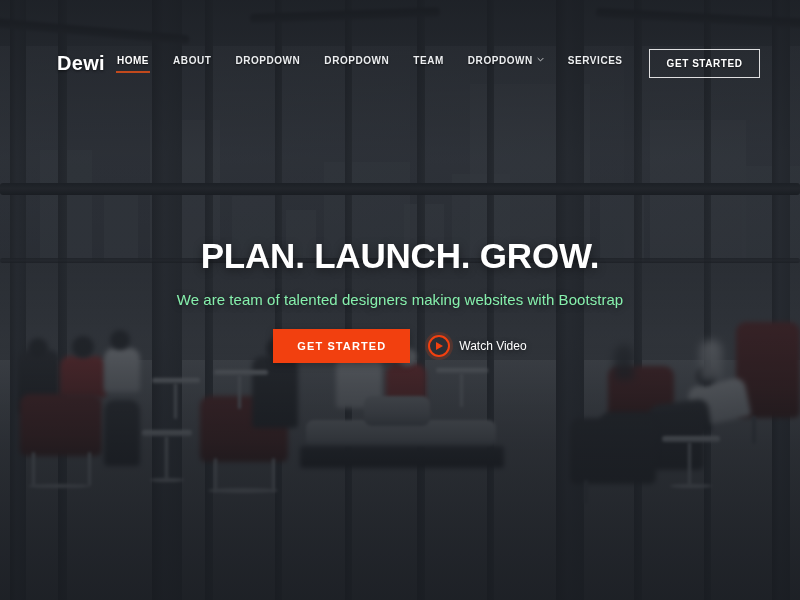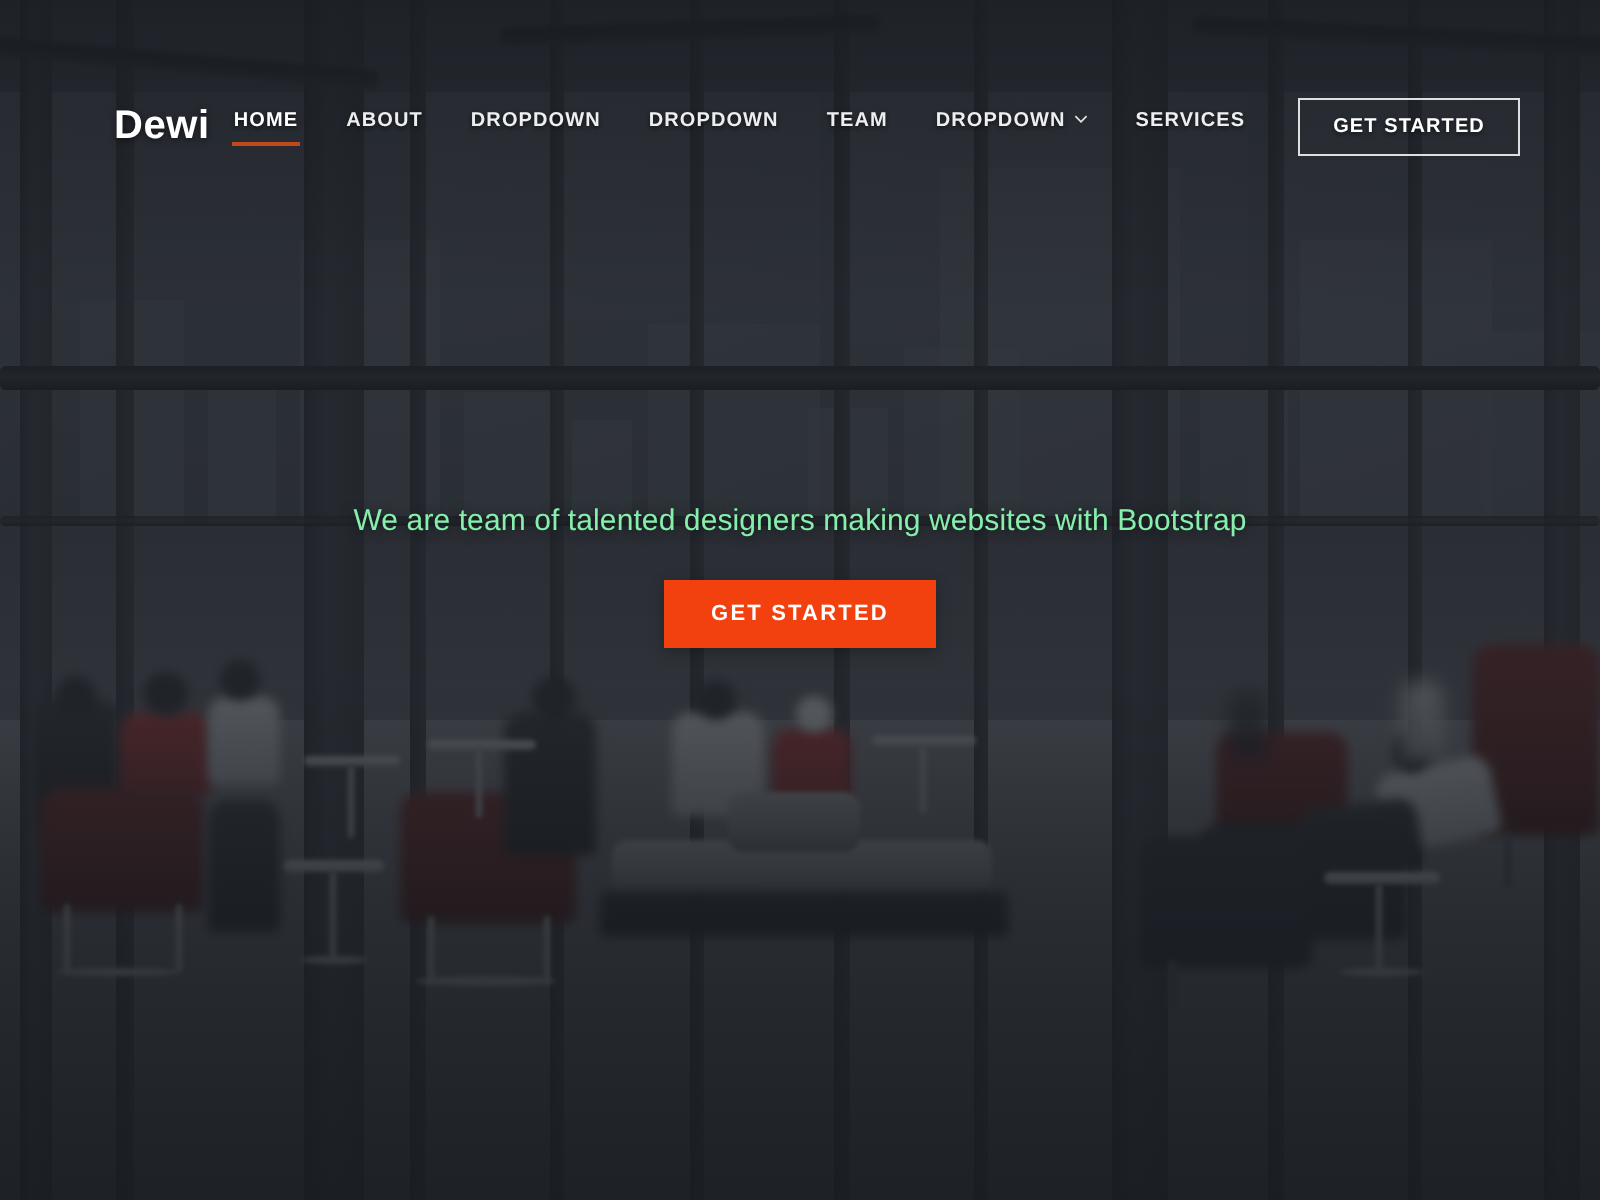--- a/index.html
+++ b/index.html
@@ -401,21 +401,30 @@
         </span>
       </a>
       <a class="nav-item" href="#">
         <span>SERVICES</span>
       </a>
       <a class="nav-cta" href="#">GET STARTED</a>
     </div>
   </nav>
 
   <div id="hero-content">
+    <h1 class="hero-title">PLAN. LAUNCH. GROW.</h1>
     <p class="hero-sub">We are team of talented designers making websites with Bootstrap</p>
 
     <div class="hero-actions">
       <a class="btn-primary" href="#">GET STARTED</a>
 
+      <a class="video-link" href="#">
+        <span class="play-circle">
+          <svg width="9" height="10" viewBox="0 0 9 10" aria-hidden="true">
+            <path d="M1 1 L8 5 L1 9 Z" fill="#f2400f"></path>
+          </svg>
+        </span>
+        <span>Watch Video</span>
+      </a>
     </div>
   </div>
 
 </div>
 
 </body></html>

